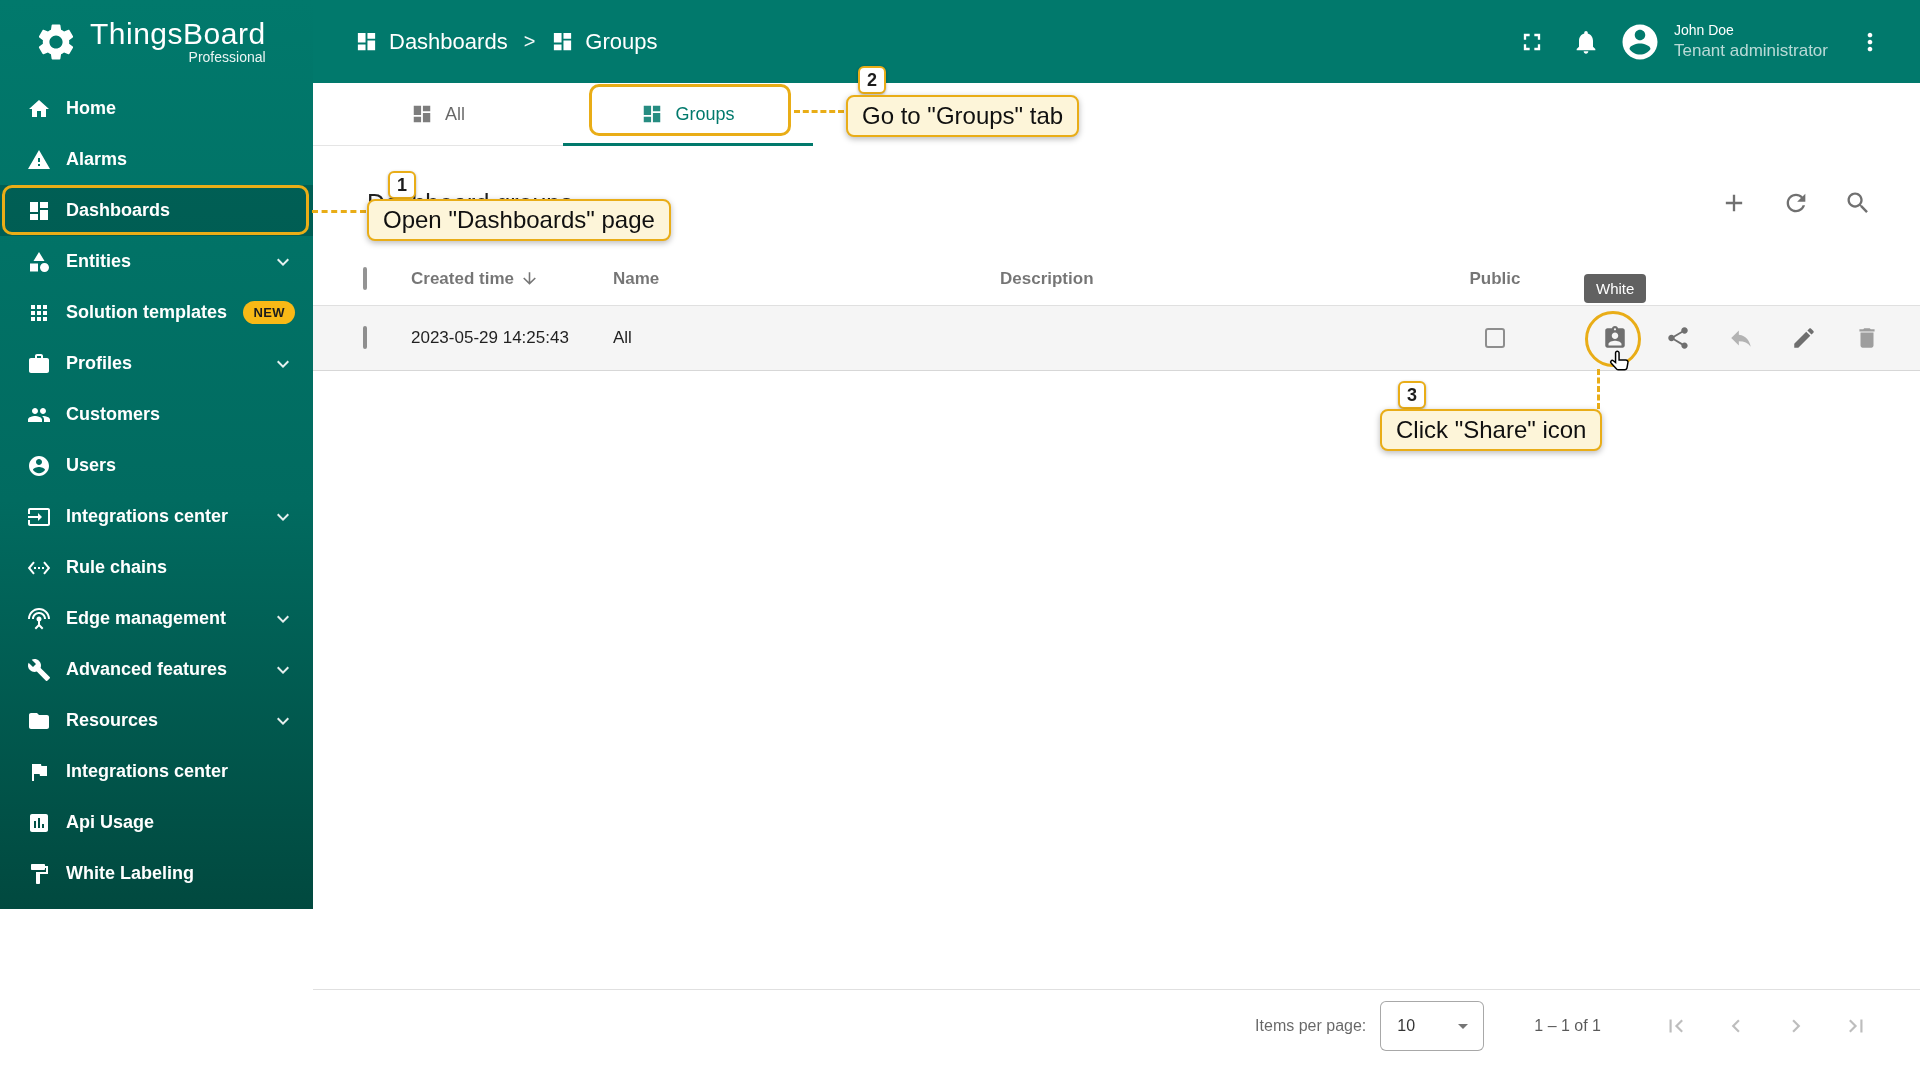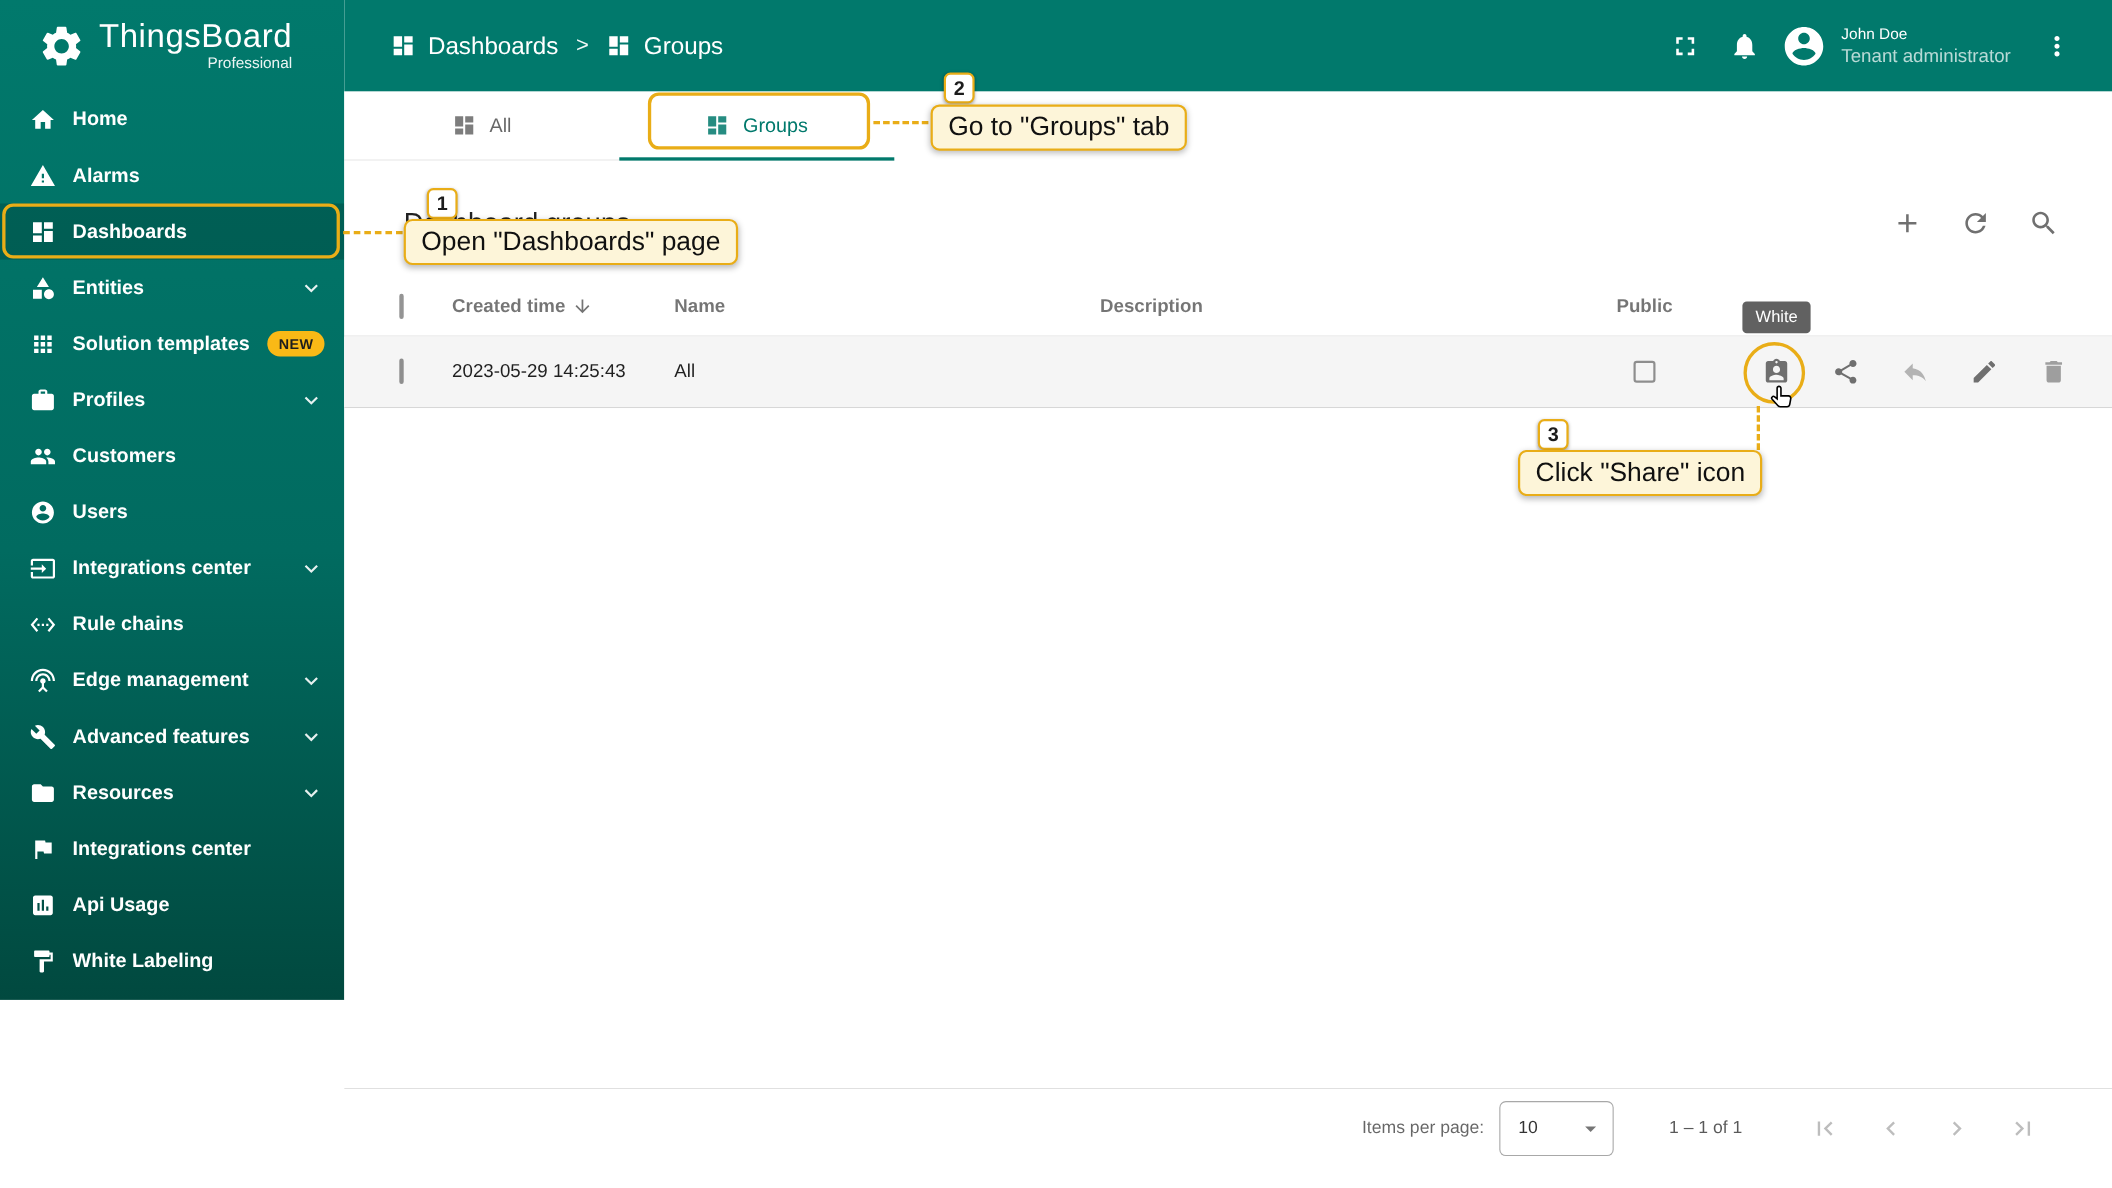--- a/index.html
+++ b/index.html
@@ -98,21 +98,21 @@
   .row-icon { width: 26px; height: 26px; display: flex; cursor: pointer; border: none; background: transparent; padding: 0; }
   .row-icon svg { width: 26px; height: 26px; fill: #6f6f6f; }
   .row-icon.dim svg { fill: #b3b3b3; }
   .row-icon.dim2 svg { fill: #9e9e9e; }
 
   
   .paginator {
     position: absolute; left: 0; right: 0; top: 989px; height: 72px; background: #fff;
     border-top: 1px solid rgba(0,0,0,.12);
     display: flex; align-items: center; justify-content: flex-end;
-    padding-right: 59px; font-size: 16px; color: rgba(0,0,0,.6);
+    padding-right: 42px; font-size: 16px; color: rgba(0,0,0,.6);
   }
   .pp-label { margin-right: 14px; }
   .pp-select {
     width: 104px; height: 50px; border: 1px solid rgba(0,0,0,.34); border-radius: 6px;
     display: flex; align-items: center; justify-content: space-between;
     padding: 0 8px 0 16px; color: rgba(0,0,0,.8); cursor: pointer; background: #fff;
   }
   .pp-select svg { width: 24px; height: 24px; fill: rgba(0,0,0,.54); }
   .pp-range { margin: 0 53px 0 50px; color: rgba(0,0,0,.65); }
   .pp-nav { display: flex; gap: 16px; }

